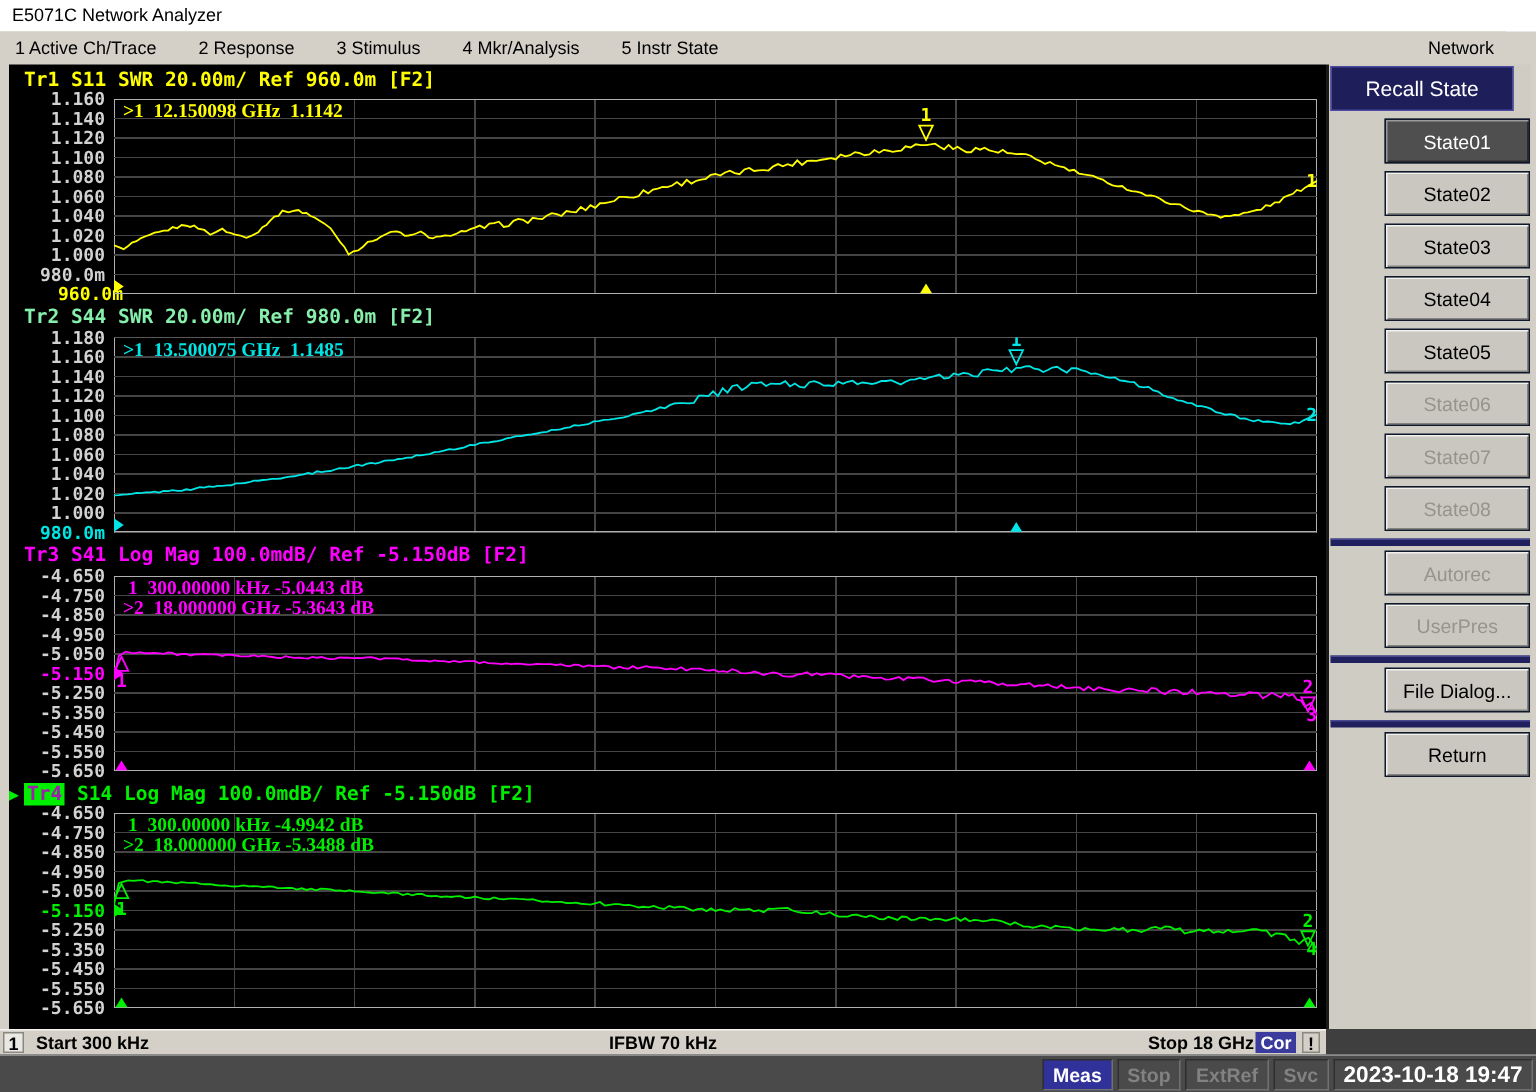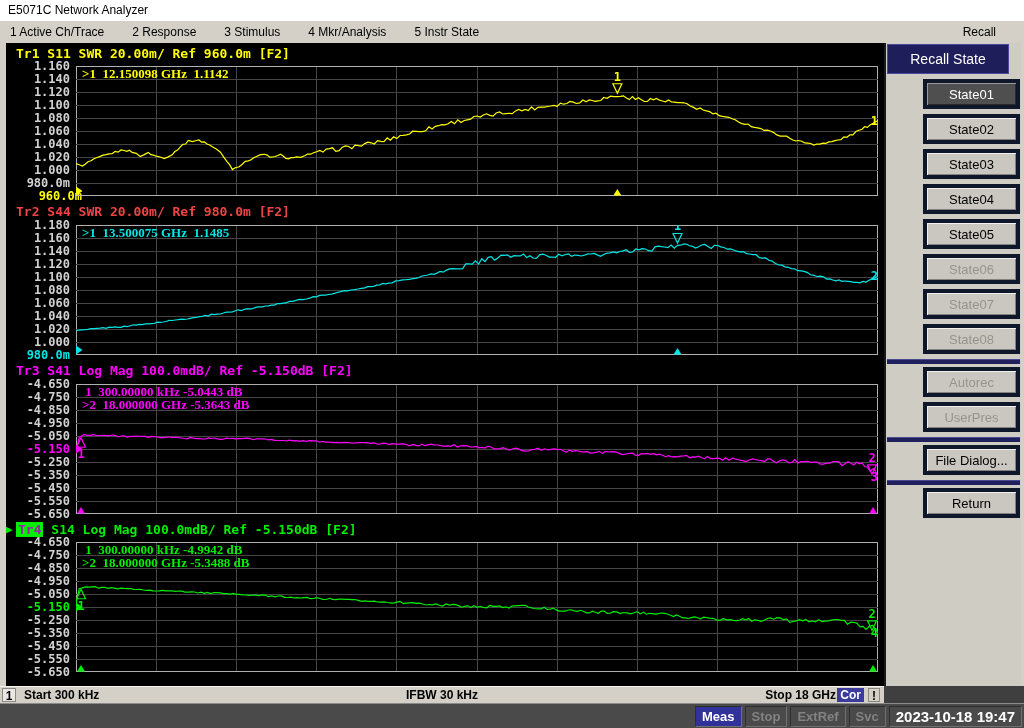--- a/index.html
+++ b/index.html
@@ -30,21 +30,21 @@
   .readout{position:absolute;left:6px;top:1px;font-family:Liberation Serif, serif;
     font-size:13px;font-weight:bold;line-height:13px;white-space:pre;}
   
   #sidebar{position:absolute;left:884px;top:43px;width:137px;height:643px;background:#cfccc4;
     border-left:2px solid #1a1a1a;box-sizing:border-box;}
   #softkey-title{height:30px;margin:1px 12px 5px 1px;background:#1e1e5a;color:#fff;font-size:14px;
     display:flex;align-items:center;justify-content:center;border:1px solid #4949a0;box-sizing:border-box;}
   #softkey-stack{display:flex;flex-direction:column;padding:0 1px;}
   .sbtn{height:30px;margin-bottom:5px;background:#c9c7c0;color:#000;font-size:13px;
     display:flex;align-items:center;justify-content:center;box-sizing:border-box;
-    border:4px solid #0f172a;box-shadow:inset 1px 1px 0 #f2f1ee,inset -1px -1px 0 #84827c;cursor:default;margin-left:36px;}
+    border:1px solid #0f172a;box-shadow:inset 1px 1px 0 #f2f1ee,inset -1px -1px 0 #84827c;cursor:default;margin-left:36px;}
   .sbtn.focused{background:#4f4f4f;color:#fff;box-shadow:inset 1px 1px 0 #9a9a9a,inset -1px -1px 0 #2a2a2a;}
   .sbtn.disabled{color:#96948c;}
   .ssep{height:4px;background:#20205e;margin:0 0 3px 0;border-top:1px solid #4a4a92;}
   
   #channelbar{position:absolute;left:0;top:686px;width:884px;height:17px;background:#d4d0c8;
     border-top:1px solid #f4f3f0;box-sizing:border-box;font-size:12px;font-weight:bold;color:#000;}
   #channelbar-right{position:absolute;left:884px;top:686px;width:140px;height:17px;background:#3f3f3f;}
   #ch-num{position:absolute;left:2px;top:1px;width:14px;height:14px;background:#e9e8e4;
     border:1px solid #8a887f;text-align:center;line-height:14px;font-weight:bold;box-sizing:border-box;}
   #ch-start{position:absolute;left:24px;top:1px;line-height:15px;}
@@ -69,21 +69,21 @@
 <div id="titlebar">
   <span>E5071C Network Analyzer</span>
 </div>
 
 <div id="menubar">
   <span class="menu-item">1 Active Ch/Trace</span>
     <span class="menu-item">2 Response</span>
     <span class="menu-item">3 Stimulus</span>
     <span class="menu-item">4 Mkr/Analysis</span>
     <span class="menu-item">5 Instr State</span>
-    <span id="resize-label">Recall</span>
+    <span id="resize-label">Network</span>
 </div>
 
 <div id="leftframe"></div>
 <div id="screen">
     <div class="trace-header" style="top: 3px; color: rgb(255, 255, 0);"><span class="tr-id">Tr1</span><span> S11 SWR 20.00m/ Ref 960.0m [F2]</span></div>
     <span class="axis-label" style="left: 0px; top: 23px;">1.160</span>
     <span class="axis-label" style="left: 0px; top: 36px;">1.140</span>
     <span class="axis-label" style="left: 0px; top: 49px;">1.120</span>
     <span class="axis-label" style="left: 0px; top: 62px;">1.100</span>
     <span class="axis-label" style="left: 0px; top: 75px;">1.080</span>
@@ -118,21 +118,21 @@
           <line x1="0" y1="117" x2="802" y2="117" stroke="#454545" stroke-width="1"></line>
           <line x1="0" y1="129.5" x2="802" y2="129.5" stroke="#b0b0b0" stroke-width="1"></line>
         </g>
         <polyline points="0.0,97.5 3.2,98.8 6.4,100.1 9.2,98.2 12.0,95.7 15.0,94.8 18.0,92.7 21.1,91.5 24.1,90.4 27.1,89.1 30.1,88.6 33.1,87.8 36.1,87.7 39.1,85.4 42.1,86.2 45.1,84.0 48.1,84.5 50.8,85.3 53.5,84.3 56.1,86.4 60.2,87.3 64.2,90.5 68.2,88.6 72.2,86.4 74.9,88.7 77.5,89.2 80.2,90.2 84.2,91.0 88.2,92.5 92.2,90.9 96.2,88.8 98.9,85.5 101.6,84.1 104.3,80.9 106.9,78.4 109.6,78.0 112.3,74.4 116.3,75.6 120.3,74.5 123.0,74.0 125.6,76.1 128.3,75.9 131.0,78.0 133.7,79.0 136.3,80.7 140.3,83.1 144.4,86.2 147.6,90.8 150.8,95.4 153.6,98.6 156.4,103.6 159.6,101.5 162.8,101.0 166.0,98.5 169.2,95.3 172.4,94.8 175.1,93.8 177.8,91.8 180.5,90.5 184.5,88.6 188.5,88.3 191.1,89.1 193.8,91.2 196.5,91.0 199.2,90.5 201.8,89.5 204.5,88.3 207.2,90.0 209.9,92.4 212.5,92.9 215.2,91.7 217.9,91.6 220.6,90.9 224.6,91.3 228.6,89.7 231.6,88.0 234.6,88.2 237.6,86.7 240.6,85.7 243.8,84.4 247.0,86.1 250.2,83.1 253.4,82.7 256.6,81.8 259.8,85.3 263.1,84.7 266.3,81.2 269.5,79.9 272.7,80.5 275.9,82.7 279.1,79.2 282.3,79.7 285.5,80.1 288.7,77.6 291.9,76.1 295.1,76.8 298.3,78.0 301.6,74.7 304.8,75.3 308.0,75.6 311.2,71.9 314.4,74.2 317.6,70.8 320.8,72.6 324.0,69.5 327.2,69.4 330.4,68.8 333.6,68.0 336.8,65.2 340.0,65.3 343.3,65.6 346.5,65.7 349.7,64.8 352.9,60.8 356.1,62.9 359.3,60.4 362.5,59.7 365.7,58.6 368.9,58.8 372.1,57.7 375.3,55.4 378.5,57.8 381.8,53.9 385.0,56.4 388.2,54.5 391.4,53.8 394.6,53.2 397.8,50.5 401.0,50.0 404.2,51.0 407.4,49.0 410.6,47.8 413.8,49.4 417.0,50.1 420.2,47.0 423.5,46.0 426.7,48.0 429.9,47.6 433.1,47.4 436.3,47.7 439.5,44.9 442.7,43.4 445.9,44.8 449.1,43.4 452.3,44.6 455.5,40.9 458.7,44.0 462.0,41.3 465.2,41.1 468.4,41.2 471.6,40.5 474.8,40.0 478.0,39.4 481.2,40.3 484.4,37.1 487.6,38.2 490.8,37.5 494.0,35.4 497.2,36.1 500.4,37.5 503.7,36.9 506.9,34.0 510.1,35.8 513.3,33.9 516.2,34.5 519.1,35.3 521.9,34.8 524.8,34.5 527.7,31.5 531.1,32.3 534.5,30.2 537.9,30.7 541.4,30.7 544.4,30.3 547.4,29.8 550.4,31.9 553.4,33.6 556.4,30.6 559.4,33.5 562.4,31.8 565.4,33.8 568.4,35.5 571.4,35.5 574.4,32.5 577.4,33.8 580.4,32.5 583.5,34.2 586.5,35.0 589.5,35.8 592.5,33.9 595.5,36.0 598.5,36.2 601.5,36.7 604.7,36.6 607.9,36.8 611.1,37.8 614.3,40.0 617.5,41.4 620.7,43.3 624.0,42.0 627.2,44.0 630.4,44.9 633.6,45.6 636.8,47.8 640.0,47.2 643.2,49.7 646.4,50.3 649.6,50.8 652.8,51.3 656.0,52.7 659.2,53.7 662.5,56.1 665.7,57.6 668.9,58.3 672.1,58.0 675.3,60.6 678.5,61.4 681.7,61.8 684.9,62.6 688.1,64.4 691.3,64.2 694.5,65.0 697.7,66.6 700.9,68.9 704.2,70.1 707.4,70.1 710.6,70.2 713.8,72.3 716.8,74.0 719.8,75.0 722.8,74.5 725.8,75.2 728.8,76.9 731.8,77.1 734.8,77.5 737.8,79.1 740.8,78.0 743.9,78.1 746.9,77.2 749.9,77.4 752.9,75.9 755.9,75.6 758.9,74.7 761.9,74.0 764.9,73.7 767.9,70.8 770.9,71.3 773.9,68.9 776.9,68.9 779.9,65.5 783.0,64.2 786.0,63.2 788.6,60.6 791.3,61.4 794.0,59.1 796.7,57.6 799.3,56.1 802.0,54.6" fill="none" stroke="#ffff00" stroke-width="1.2"></polyline>
         <path d="M541.35 27.269999999999904 L536.85 17.769999999999904 L545.85 17.769999999999904 Z" fill="none" stroke="#ffff00" stroke-width="1.2"></path>
         <text x="541.35" y="14.769999999999904" text-anchor="middle" fill="#ffff00" font-family="DejaVu Sans Mono, monospace" font-size="12" font-weight="bold">1</text>
         <path d="M541.35 123 L537.35 129.5 L545.35 129.5 Z" fill="#ffff00"></path>
         <path d="M0 120.5 L6.5 125 L0 129.5 Z" fill="#ffff00"></path>
         <text x="802" y="58.599999999999916" text-anchor="end" fill="#ffff00" font-family="DejaVu Sans Mono, monospace" font-size="12" font-weight="bold">1</text>
       </svg><div class="readout" style="color: rgb(255, 255, 0);"><div>&gt;1  12.150098 GHz  1.1142</div></div></div>
-    <div class="trace-header" style="top: 161px; color: #ef4444;"><span class="tr-id">Tr2</span><span> S44 SWR 20.00m/ Ref 980.0m [F2]</span></div>
+    <div class="trace-header" style="top: 161px; color: #86efac;"><span class="tr-id">Tr2</span><span> S44 SWR 20.00m/ Ref 980.0m [F2]</span></div>
     <span class="axis-label" style="left: 0px; top: 182px;">1.180</span>
     <span class="axis-label" style="left: 0px; top: 195px;">1.160</span>
     <span class="axis-label" style="left: 0px; top: 208px;">1.140</span>
     <span class="axis-label" style="left: 0px; top: 221px;">1.120</span>
     <span class="axis-label" style="left: 0px; top: 234px;">1.100</span>
     <span class="axis-label" style="left: 0px; top: 247px;">1.080</span>
     <span class="axis-label" style="left: 0px; top: 260px;">1.060</span>
     <span class="axis-label" style="left: 0px; top: 273px;">1.040</span>
     <span class="axis-label" style="left: 0px; top: 286px;">1.020</span>
     <span class="axis-label" style="left: 0px; top: 299px;">1.000</span>
@@ -281,21 +281,21 @@
       <div class="ssep"></div>
       <div class="sbtn">File Dialog...</div>
       <div class="ssep"></div>
       <div class="sbtn">Return</div>
     </div>
 </div>
 <div id="rightframe"></div>
 
 <div id="channelbar">
   <span id="ch-num">1</span>
-  <span id="ch-ifbw">IFBW 30 kHz</span>
+  <span id="ch-ifbw">IFBW 70 kHz</span>
   <span id="ch-start">Start 300 kHz</span>
   <span id="ch-stop">Stop 18 GHz</span>
   <span id="ch-cor">Cor</span>
   <span id="ch-warn">!</span>
 </div>
 <div id="channelbar-right"></div>
 
 <div id="statusbar">
   <span class="status-badge active">Meas</span>
     <span class="status-badge">Stop</span>

